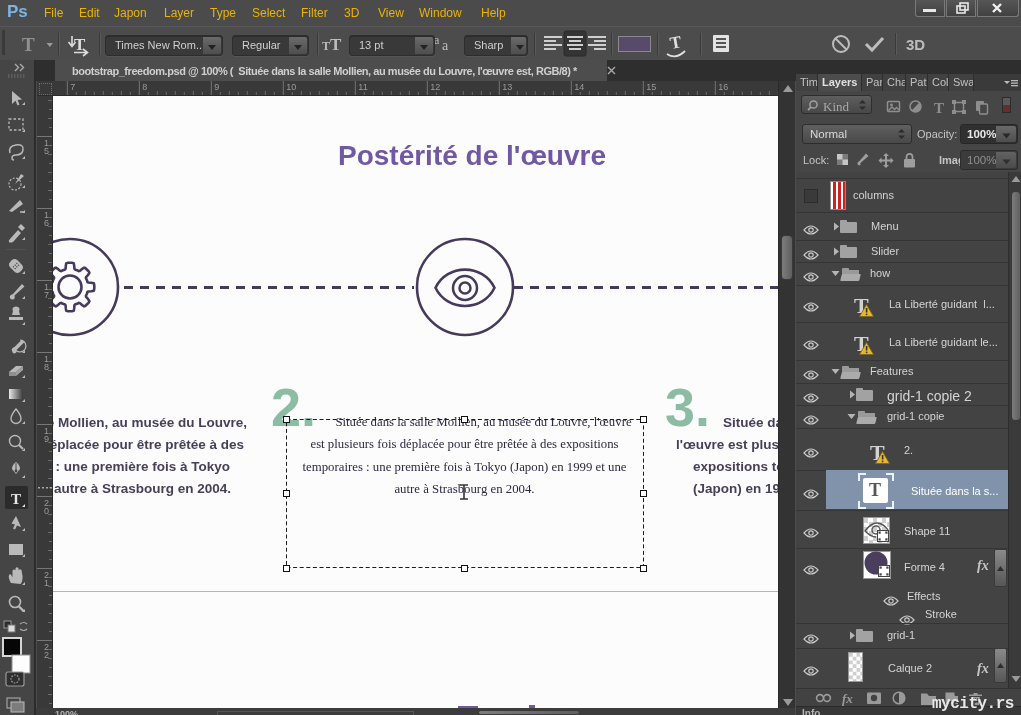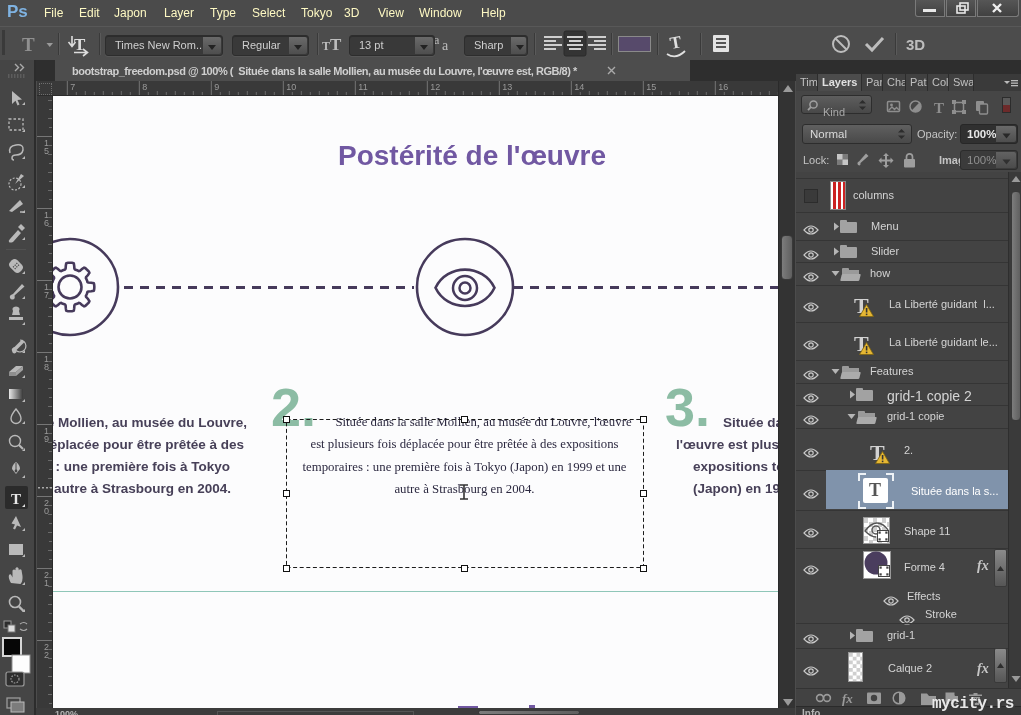--- a/index.html
+++ b/index.html
@@ -1,33 +1,33 @@
 <!DOCTYPE html>
 <html><head>
 <meta charset="utf-8">
 <style>
   html,body{margin:0;padding:0;background:#4c4c4c;}
   #app{position:relative;width:1021px;height:715px;overflow:hidden;
        font-family:"Liberation Sans",sans-serif;background:#4c4c4c;}
   .abs{position:absolute;}
   
   #menubar{left:0;top:0;width:1021px;height:26px;background:#4b4b4b;}
-  .mitem{position:absolute;top:6px;font-size:12px;color:#fef9c3;}
+  .mitem{position:absolute;top:6px;font-size:12px;color:#eab308;}
   #pslogo{position:absolute;left:7px;top:2px;font-size:17px;font-weight:bold;color:#7fb3e2;letter-spacing:0px;}
   .winbtn{position:absolute;top:0;height:17px;background:linear-gradient(#565656,#414141);border:1px solid #7a7a7a;border-top:none;box-sizing:border-box;}
   
   #optbar{left:0;top:26px;width:1021px;height:33px;background:#4c4c4c;border-top:1px solid #585858;border-bottom:1px solid #2a2a2a;}
   .combo{position:absolute;height:21px;background:#393939;border:1px solid #2d2d2d;border-radius:3px;box-shadow:inset 0 1px 0 #2c2c2c, 0 1px 0 #565656;box-sizing:border-box;}
   .combo .txt{position:absolute;left:9px;top:3px;font-size:11px;color:#cfcfcf;}
   .combo .btn{position:absolute;right:1px;top:1px;bottom:1px;width:18px;background:linear-gradient(#6a6a6a,#4e4e4e);border-radius:0 2px 2px 0;}
   .combo .btn:after{content:"";position:absolute;left:5px;top:8px;border:4px solid transparent;border-top:5px solid #222;}
   .vsep{position:absolute;top:6px;width:1px;height:22px;background:#3a3a3a;border-right:1px solid #5a5a5a;}
   
   #tabrow{left:0;top:60px;width:1021px;height:21px;background:#2e2e2e;}
-  #doctab{position:absolute;left:55px;top:0;width:635px;height:21px;background:#4d4d4d;}
+  #doctab{position:absolute;left:55px;top:0;width:552px;height:21px;background:#4d4d4d;}
   #doctab span{position:absolute;left:17px;top:4.5px;font-size:11px;font-weight:bold;color:#cfcfcf;white-space:nowrap;letter-spacing:-0.45px;}
   
   #toolbar{left:0;top:60px;width:36px;height:655px;background:#454545;border-right:2px solid #2c2c2c;box-sizing:border-box;}
   
   #rulerh{left:53px;top:81px;width:742px;height:15px;background:#393939;border-bottom:1px solid #2b2b2b;box-sizing:border-box;overflow:hidden;}
   #rulerc{left:37px;top:81px;width:16px;height:15px;background:#393939;border-bottom:1px solid #2b2b2b;box-sizing:border-box;}
   #rulerv{left:37px;top:96px;width:16px;height:612px;background:#393939;border-right:1px solid #2b2b2b;box-sizing:border-box;overflow:hidden;}
   
   #canvas{left:53px;top:96px;width:725px;height:612px;background:#fcfcfd;overflow:hidden;}
   #heading{position:absolute;left:-2px;top:44px;width:842px;text-align:center;font-size:28px;font-weight:bold;color:#7158a2;}
@@ -48,21 +48,21 @@
 <div id="app">
 
   <div id="menubar" class="abs">
     <span id="pslogo">Ps</span>
     <span class="mitem" style="left:44px">File</span>
     <span class="mitem" style="left:79px">Edit</span>
     <span class="mitem" style="left:114px">Japon</span>
     <span class="mitem" style="left:164px">Layer</span>
     <span class="mitem" style="left:210px">Type</span>
     <span class="mitem" style="left:252px">Select</span>
-    <span class="mitem" style="left:301px">Tokyo</span>
+    <span class="mitem" style="left:301px">Filter</span>
     <span class="mitem" style="left:344px">3D</span>
     <span class="mitem" style="left:378px">View</span>
     <span class="mitem" style="left:419px">Window</span>
     <span class="mitem" style="left:481px">Help</span>
     <div class="winbtn" style="left:915px;width:30px;border-radius:0 0 0 3px;"></div>
     <div class="winbtn" style="left:946px;width:30px;"></div>
     <div class="winbtn" style="left:977px;width:42px;border-radius:0 0 3px 0;"></div>
     <svg class="abs" style="left:915px;top:0" width="106" height="17" viewBox="0 0 106 17">
       <rect x="8" y="9" width="13" height="3" fill="#e8e8e8"></rect>
       <rect x="42" y="6" width="8" height="7" fill="none" stroke="#e8e8e8" stroke-width="1.6"></rect>
@@ -527,21 +527,21 @@
         <rect x="8" y="2" width="7" height="1.3" fill="#bbb"></rect>
         <rect x="8" y="4.5" width="7" height="1.3" fill="#bbb"></rect>
         <rect x="8" y="7" width="7" height="1.3" fill="#bbb"></rect>
       </svg>
       <div class="abs" style="left:0;top:31px;width:225px;height:615px;background:#464646"></div>
       <div class="abs" style="left:5px;top:35px;width:71px;height:19px;background:linear-gradient(#5e5e5e,#484848);border:1px solid #2d2d2d;border-radius:3px;box-sizing:border-box;">
         <svg style="position:absolute;left:4px;top:3px" width="13" height="13">
           <circle cx="7.5" cy="5.5" r="3.6" fill="none" stroke="#a0a0a0" stroke-width="1.5"></circle>
           <path d="M4.8 8.2 l-2.8 3" stroke="#a0a0a0" stroke-width="1.7"></path>
         </svg>
-        <span style="position:absolute;left:21px;top:10px;font-size:11px;color:#a8a8a8;">Kind</span>
+        <span style="position:absolute;left:21px;top:3px;font-size:13px;color:#a8a8a8;font-family:Liberation Serif, serif;">Kind</span>
         <svg style="position:absolute;right:4px;top:3px" width="9" height="12">
           <path d="M1 4.5 L4.5 1 L8 4.5 Z" fill="#2c2c2c"></path>
           <path d="M1 7.5 L4.5 11 L8 7.5 Z" fill="#2c2c2c"></path>
         </svg>
       </div>
       <svg class="abs" style="left:88px;top:39px" width="120" height="17">
       <rect x="3.5" y="2.5" width="12" height="10" rx="1" fill="none" stroke="#8e8e8e" stroke-width="1.5"></rect>
         <circle cx="7.5" cy="6" r="1.4" fill="#8e8e8e"></circle>
         <path d="M4.5 11.5 l3.5-3.5 l2.5 2.5 l2-2 l2.5 2.5" stroke="#8e8e8e" stroke-width="1.3" fill="none"></path>
       <circle cx="31.5" cy="7.5" r="5.5" fill="none" stroke="#8e8e8e" stroke-width="1.5"></circle>

